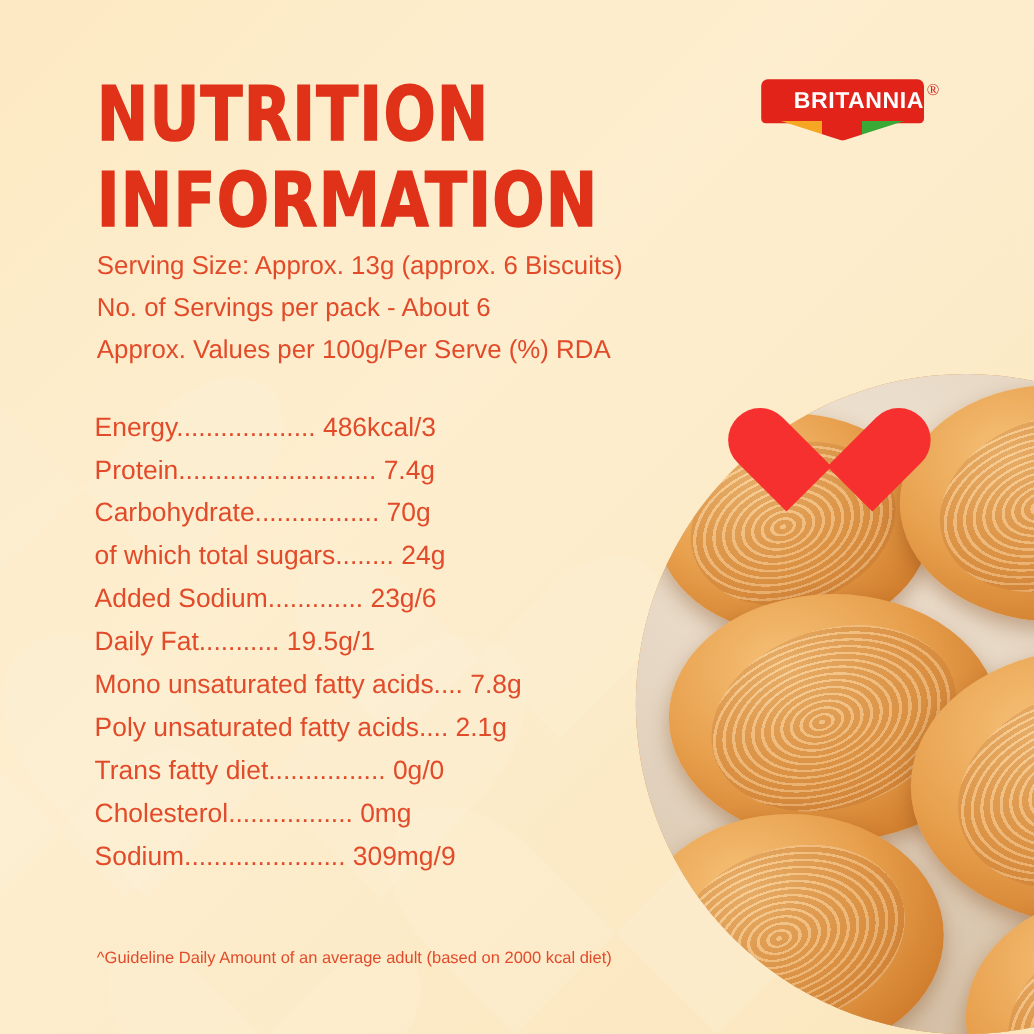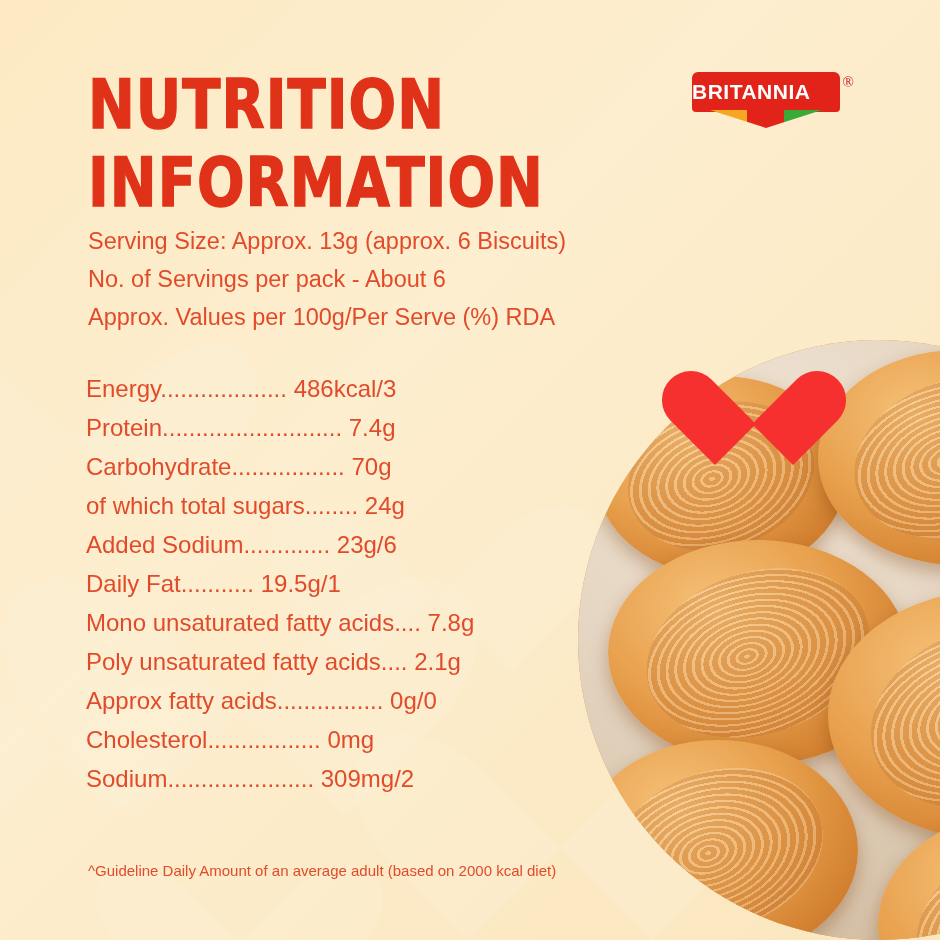--- a/index.html
+++ b/index.html
@@ -58,21 +58,21 @@
   .logo-shield {
     position: absolute;
     left: 0;
     top: 0;
     width: 148px;
     height: 40px;
     background: #e2231a;
     border-radius: 6px 6px 4px 4px;
     display: flex;
     align-items: center;
-    justify-content: flex-start;
+    justify-content: flex-end;
   }
   .logo-shield span {
     color: #ffffff;
     font-weight: bold;
     font-size: 21px;
     letter-spacing: 0.5px;
     font-family: "Liberation Sans", sans-serif;
   }
   .logo-swoosh {
     position: absolute;
@@ -266,20 +266,20 @@
 
   <div class="nutrients">
       <div class="row"><span>Energy</span><span>...................</span><span> 486kcal/3</span></div>
       <div class="row"><span>Protein</span><span>...........................</span><span> 7.4g</span></div>
       <div class="row"><span>Carbohydrate</span><span>.................</span><span> 70g</span></div>
       <div class="row"><span>of which total sugars</span><span>........</span><span> 24g</span></div>
       <div class="row"><span>Added Sodium</span><span>.............</span><span> 23g/6</span></div>
       <div class="row"><span>Daily Fat</span><span>...........</span><span> 19.5g/1</span></div>
       <div class="row"><span>Mono unsaturated fatty acids</span><span>....</span><span> 7.8g</span></div>
       <div class="row"><span>Poly unsaturated fatty acids</span><span>....</span><span> 2.1g</span></div>
-      <div class="row"><span>Approx fatty acids</span><span>................</span><span> 0g/0</span></div>
+      <div class="row"><span>Trans fatty diet</span><span>................</span><span> 0g/0</span></div>
       <div class="row"><span>Cholesterol</span><span>.................</span><span> 0mg</span></div>
-      <div class="row"><span>Sodium</span><span>......................</span><span> 309mg/2</span></div>
+      <div class="row"><span>Sodium</span><span>......................</span><span> 309mg/9</span></div>
     </div>
 
   <div class="footnote">^Guideline Daily Amount of an average adult  (based on 2000 kcal diet)</div>
 
 </div>
 
 </body></html>

